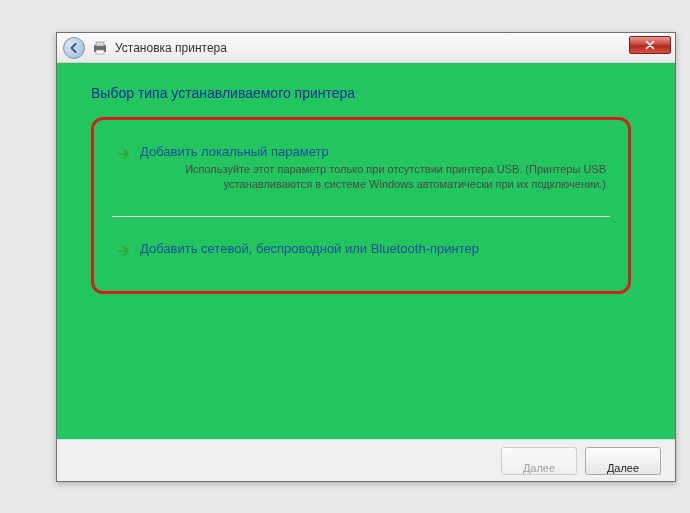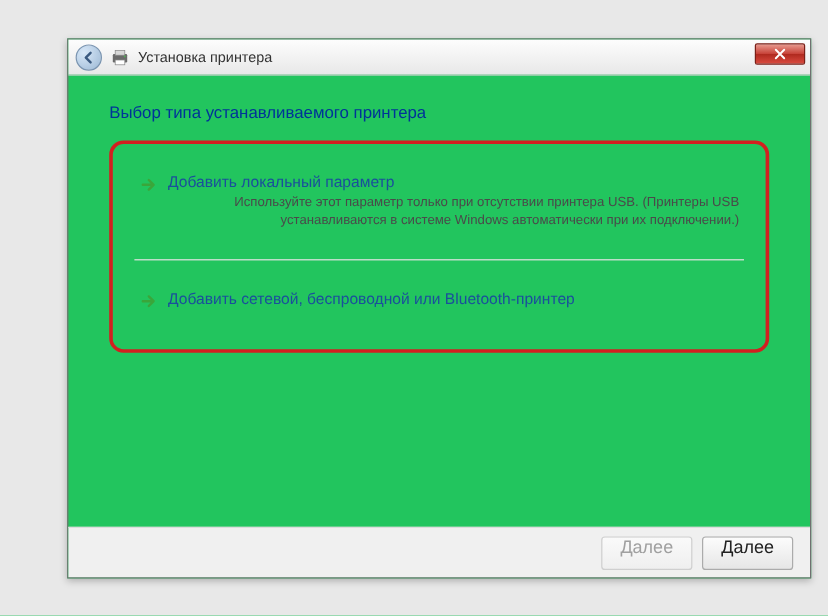--- a/index.html
+++ b/index.html
@@ -62,21 +62,21 @@
       height: 18px;
       background: linear-gradient(#e89a8f, #c8443a 48%, #b02a1f 52%, #d94b3f);
       border: 1px solid #7a2018;
       border-radius: 2px;
       display: flex;
       align-items: center;
       justify-content: center;
     }
     .close-btn svg { width: 10px; height: 10px; }
     .content {
-      padding: 22px 34px 0 34px;
+      padding: 22px 44px 0 34px;
     }
     .heading {
       font-size: 14px;
       color: #003399;
       margin-bottom: 16px;
     }
     .options-box {
       border: 3px solid #d22020;
       border-radius: 12px;
       padding: 16px 14px 18px 14px;
@@ -122,26 +122,26 @@
       border-top: 1px solid #dcdcdc;
       display: flex;
       justify-content: flex-end;
       align-items: center;
       padding-right: 14px;
       gap: 8px;
     }
     .btn {
       min-width: 76px;
       height: 28px;
-      font-size: 15px;
+      font-size: 11px;
       background: linear-gradient(#fcfcfc, #e6e6e6);
       border: 1px solid #ababab;
       border-radius: 3px;
       display: flex;
-      align-items: flex-start;
+      align-items: flex-end;
       justify-content: center;
       padding: 0 12px;
       color: #222;
     }
     .btn.disabled {
       color: #a0a0a0;
       border-color: #cfcfcf;
       background: linear-gradient(#fafafa, #efefef);
     }
   </style>

